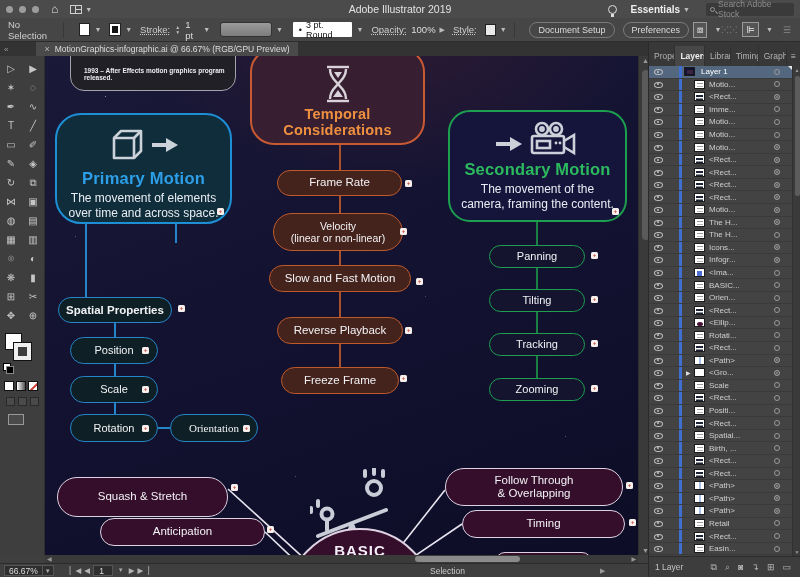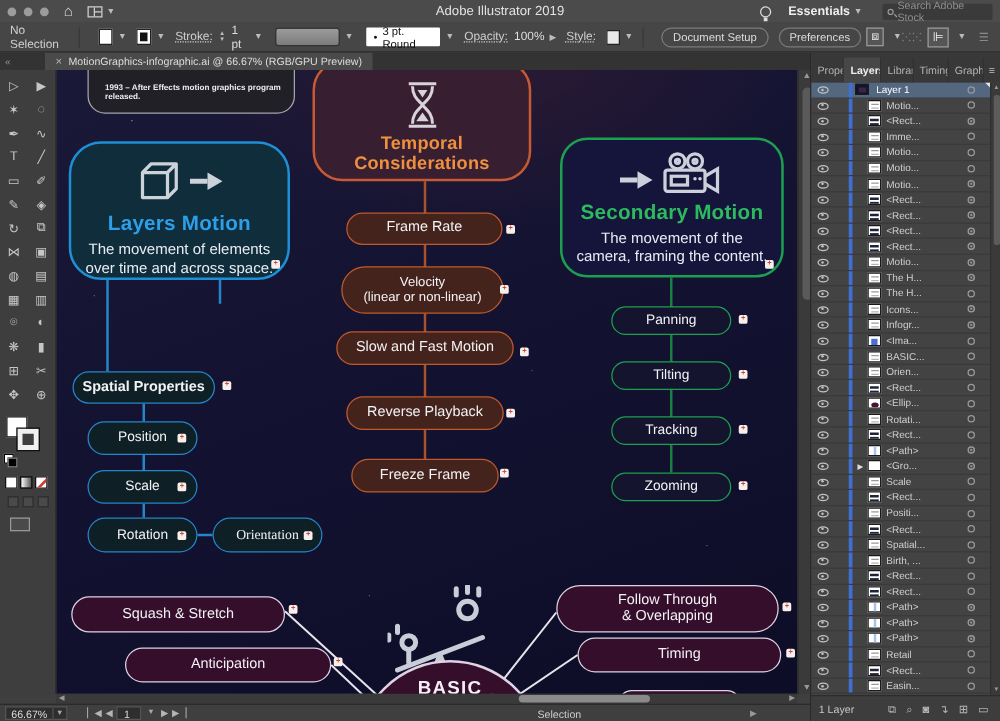--- a/index.html
+++ b/index.html
@@ -291,21 +291,21 @@
 
     <div class="card card-primary">
       <svg width="80" height="42" style="margin-top:10px" viewBox="0 0 80 42">
         <g fill="none" stroke="#ccd2da" stroke-width="2.6" stroke-linejoin="round">
           <rect x="10" y="13" width="20" height="20"></rect>
           <path d="M10 13 L17 6 L37 6 L30 13 M37 6 L37 26 L30 33"></path>
         </g>
         <line x1="48" y1="20" x2="62" y2="20" stroke="#ccd2da" stroke-width="4"></line>
         <polygon points="62,13 74,20 62,27" fill="#ccd2da"></polygon>
       </svg>
-      <h2 class="t-blue">Layers Motion</h2>
+      <h2 class="t-blue">Primary Motion</h2>
       <div class="desc">The movement of elements over time and across space.</div>
     </div>
 
     <div class="card card-temporal">
       <svg width="30" height="40" style="margin-top:14px" viewBox="0 0 30 40">
         <g stroke="#d8d2da" stroke-width="2.4" fill="none">
           <line x1="4" y1="3" x2="26" y2="3"></line>
             <line x1="4" y1="37" x2="26" y2="37"></line>
           <path d="M7 5 C7 14 13 17 15 20 C13 23 7 26 7 35 M23 5 C23 14 17 17 15 20 C17 23 23 26 23 35"></path>
         </g>
@@ -346,21 +346,21 @@
         <div class="pill p-orange" style="left: 232px; top: 261px; width: 126px; height: 27px; font-size: 11.5px;">Reverse Playback</div>
         <div class="pill p-orange" style="left: 236px; top: 311px; width: 118px; height: 27px; font-size: 11.5px;">Freeze Frame</div>
         <div class="pill p-green" style="left: 444px; top: 189px; width: 96px; height: 23px;">Panning</div>
         <div class="pill p-green" style="left: 444px; top: 233px; width: 96px; height: 23px;">Tilting</div>
         <div class="pill p-green" style="left: 444px; top: 277px; width: 96px; height: 23px;">Tracking</div>
         <div class="pill p-green" style="left: 444px; top: 322px; width: 96px; height: 23px;">Zooming</div>
         <div class="pill p-blue" style="left: 25px; top: 281px; width: 88px; height: 27px;">Position</div>
         <div class="pill p-blue" style="left: 25px; top: 320px; width: 88px; height: 27px;">Scale</div>
         <div class="pill p-blue" style="left: 25px; top: 358px; width: 88px; height: 28px;">Rotation</div>
         <div class="pill p-blue" style="left: 125px; top: 358px; width: 88px; height: 28px; font-family: Liberation Serif, serif;">Orientation</div>
-        <div class="pill p-maroon" style="left: 12px; top: 421px; width: 171px; height: 29px;">Squash &amp; Stretch</div>
+        <div class="pill p-maroon" style="left: 12px; top: 421px; width: 171px; height: 40px;">Squash &amp; Stretch</div>
         <div class="pill p-maroon" style="left: 55px; top: 462px; width: 165px; height: 28px;">Anticipation</div>
         <div class="pill p-maroon" style="left: 400px; top: 412px; width: 178px; height: 38px; font-size: 11.5px;">Follow Through
 &amp; Overlapping</div>
         <div class="pill p-maroon" style="left: 417px; top: 454px; width: 163px; height: 28px; font-size: 11.5px;">Timing</div>
         <div class="pill p-maroon" style="left: 450px; top: 496px; width: 97px; height: 20px;"></div>
       </div>
 
     <svg style="position:absolute;left:265px;top:412px" width="85" height="95" viewBox="0 0 85 95">
       <g stroke="#c9cdd8" stroke-width="4" fill="none" stroke-linecap="round">
         <line x1="8" y1="68" x2="76" y2="42"></line>

